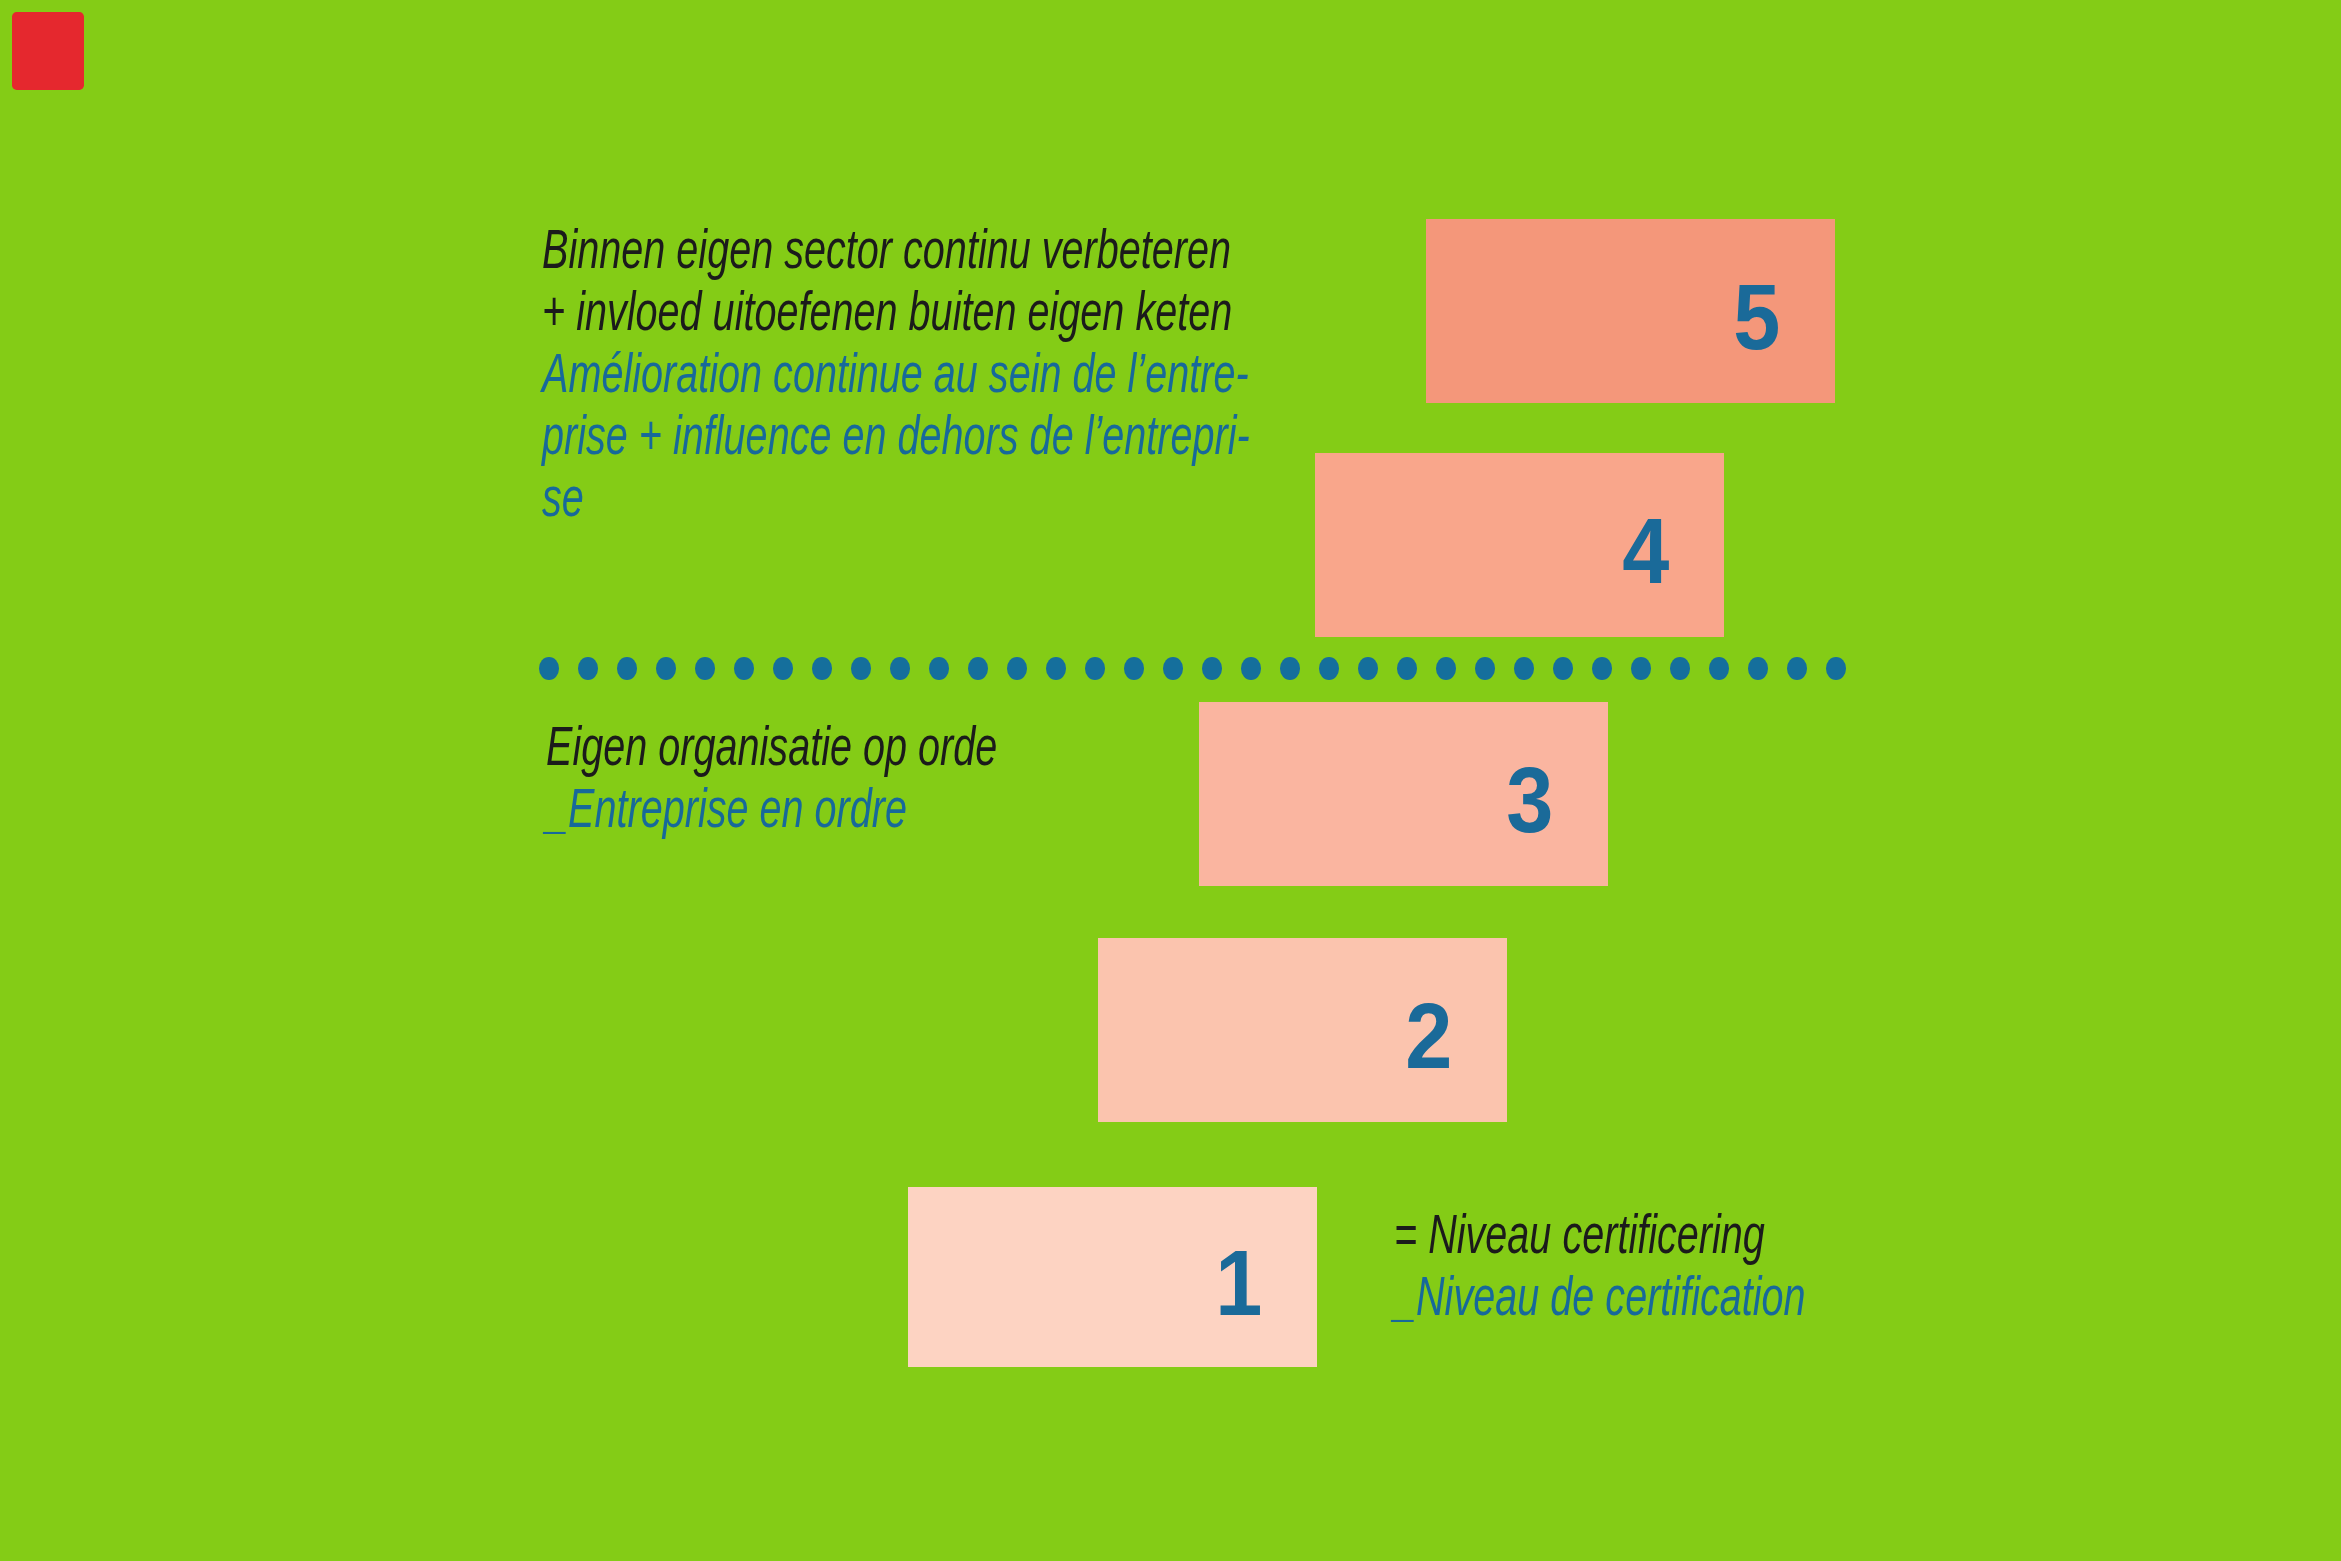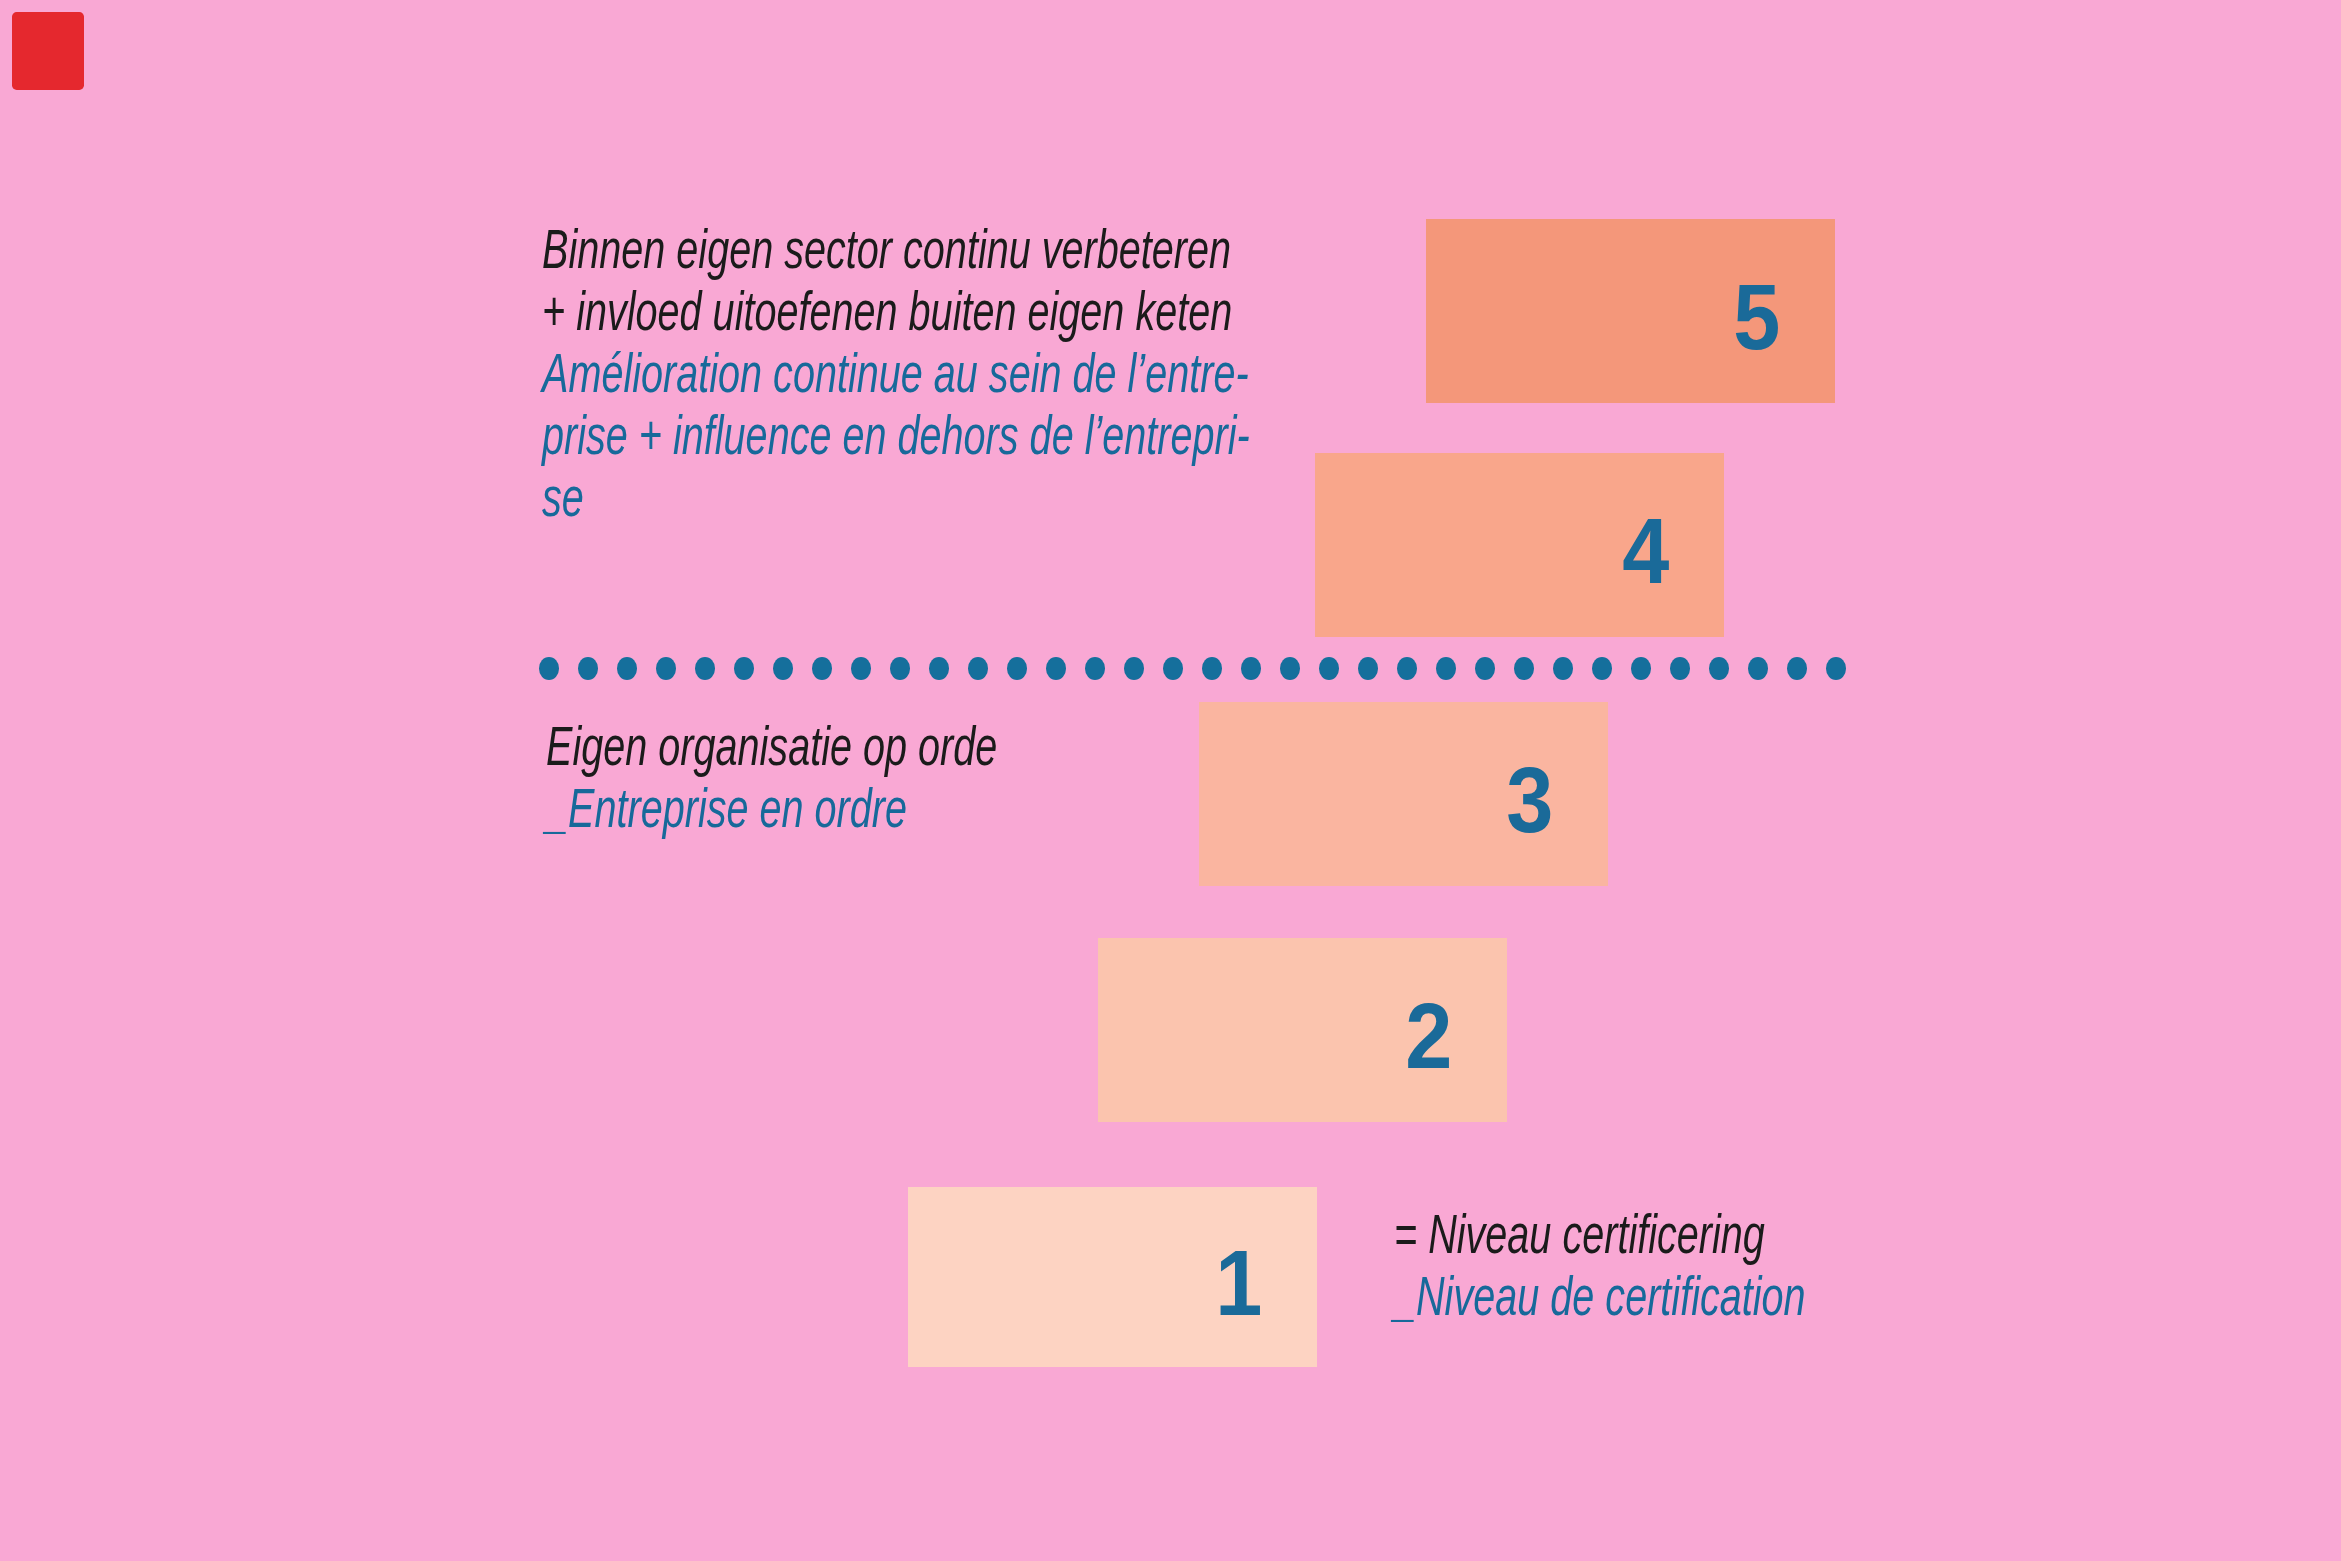--- a/index.html
+++ b/index.html
@@ -45,21 +45,21 @@
     display:flex;gap:19px;align-items:center;
   }
   .dotted-separator .dot{
     display:block;width:20px;height:22.6px;border-radius:50%;
     background:currentColor;flex:0 0 auto;
   }
 </style>
 </head>
 <body>
 
-<div class="stage" style="background: #f9a8d4;">
+<div class="stage" style="background: #84cc16;">
 
   <div class="brand-mark" style="background: rgb(229, 40, 46);"></div>
 
   <div class="annot annot-upper">
     <div style="color: rgb(27, 27, 27);">Binnen eigen sector continu verbeteren</div>
     <div style="color: rgb(27, 27, 27);">+ invloed uitoefenen buiten eigen keten</div>
     <div style="color: rgb(23, 105, 154);">Amélioration continue au sein de l’entre-</div>
     <div style="color: rgb(23, 105, 154);">prise + influence en dehors de l’entrepri-</div>
     <div style="color: rgb(23, 105, 154);">se</div>
   </div>

